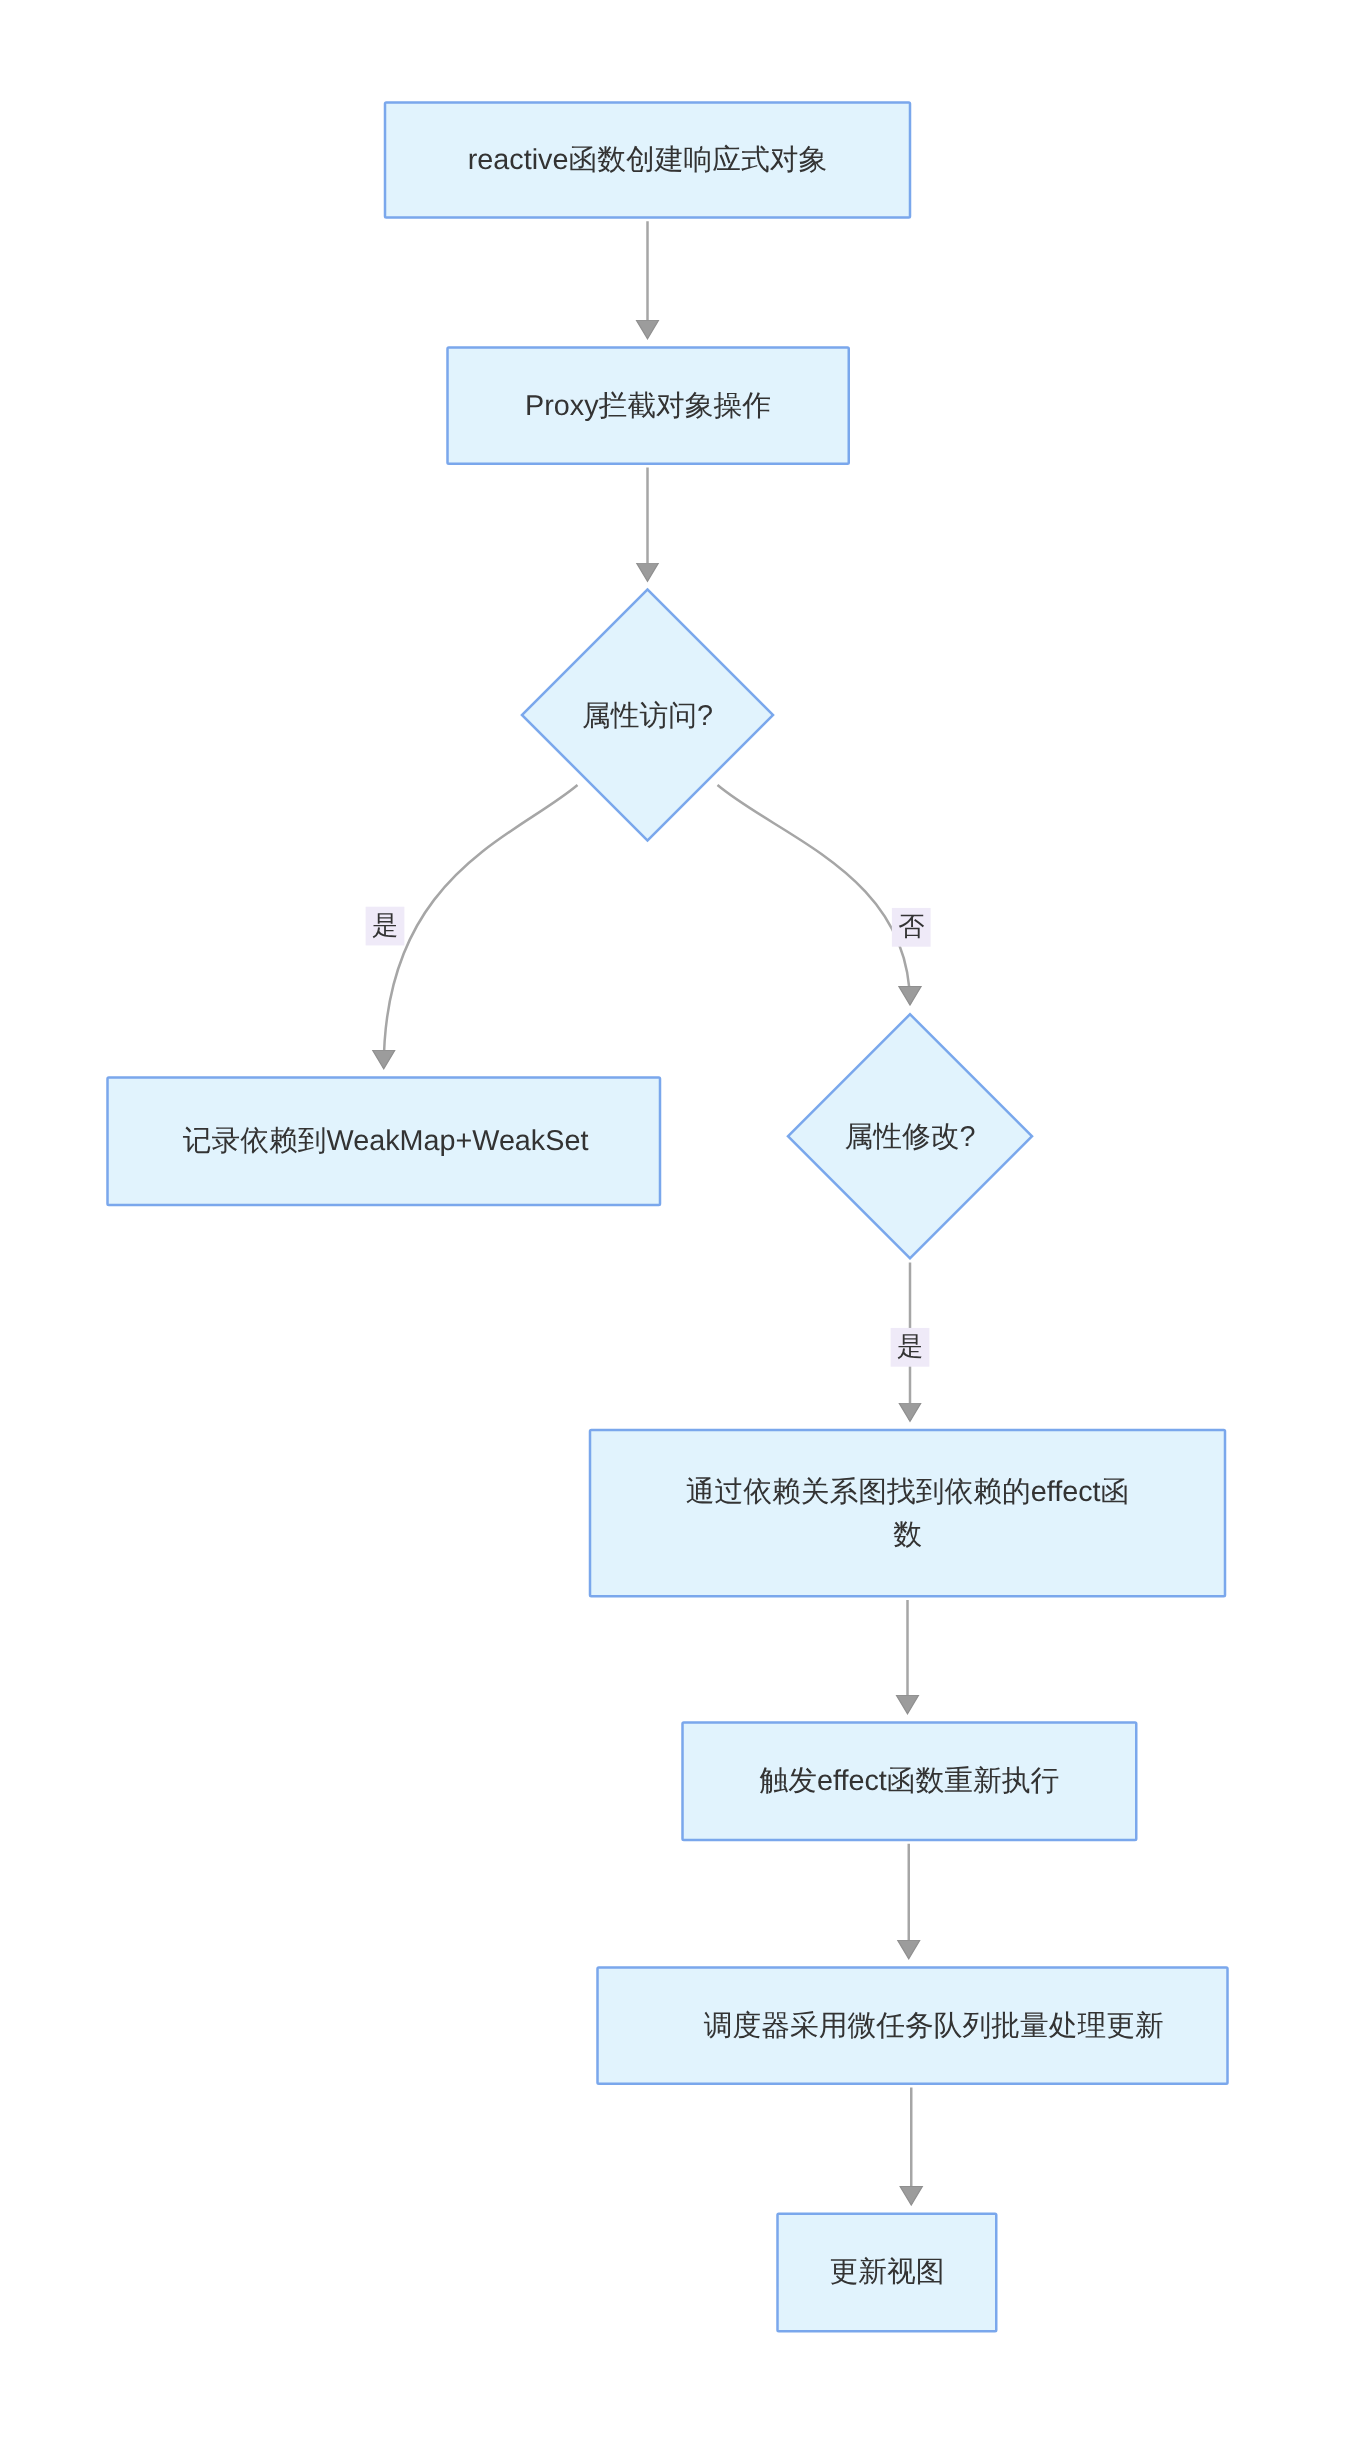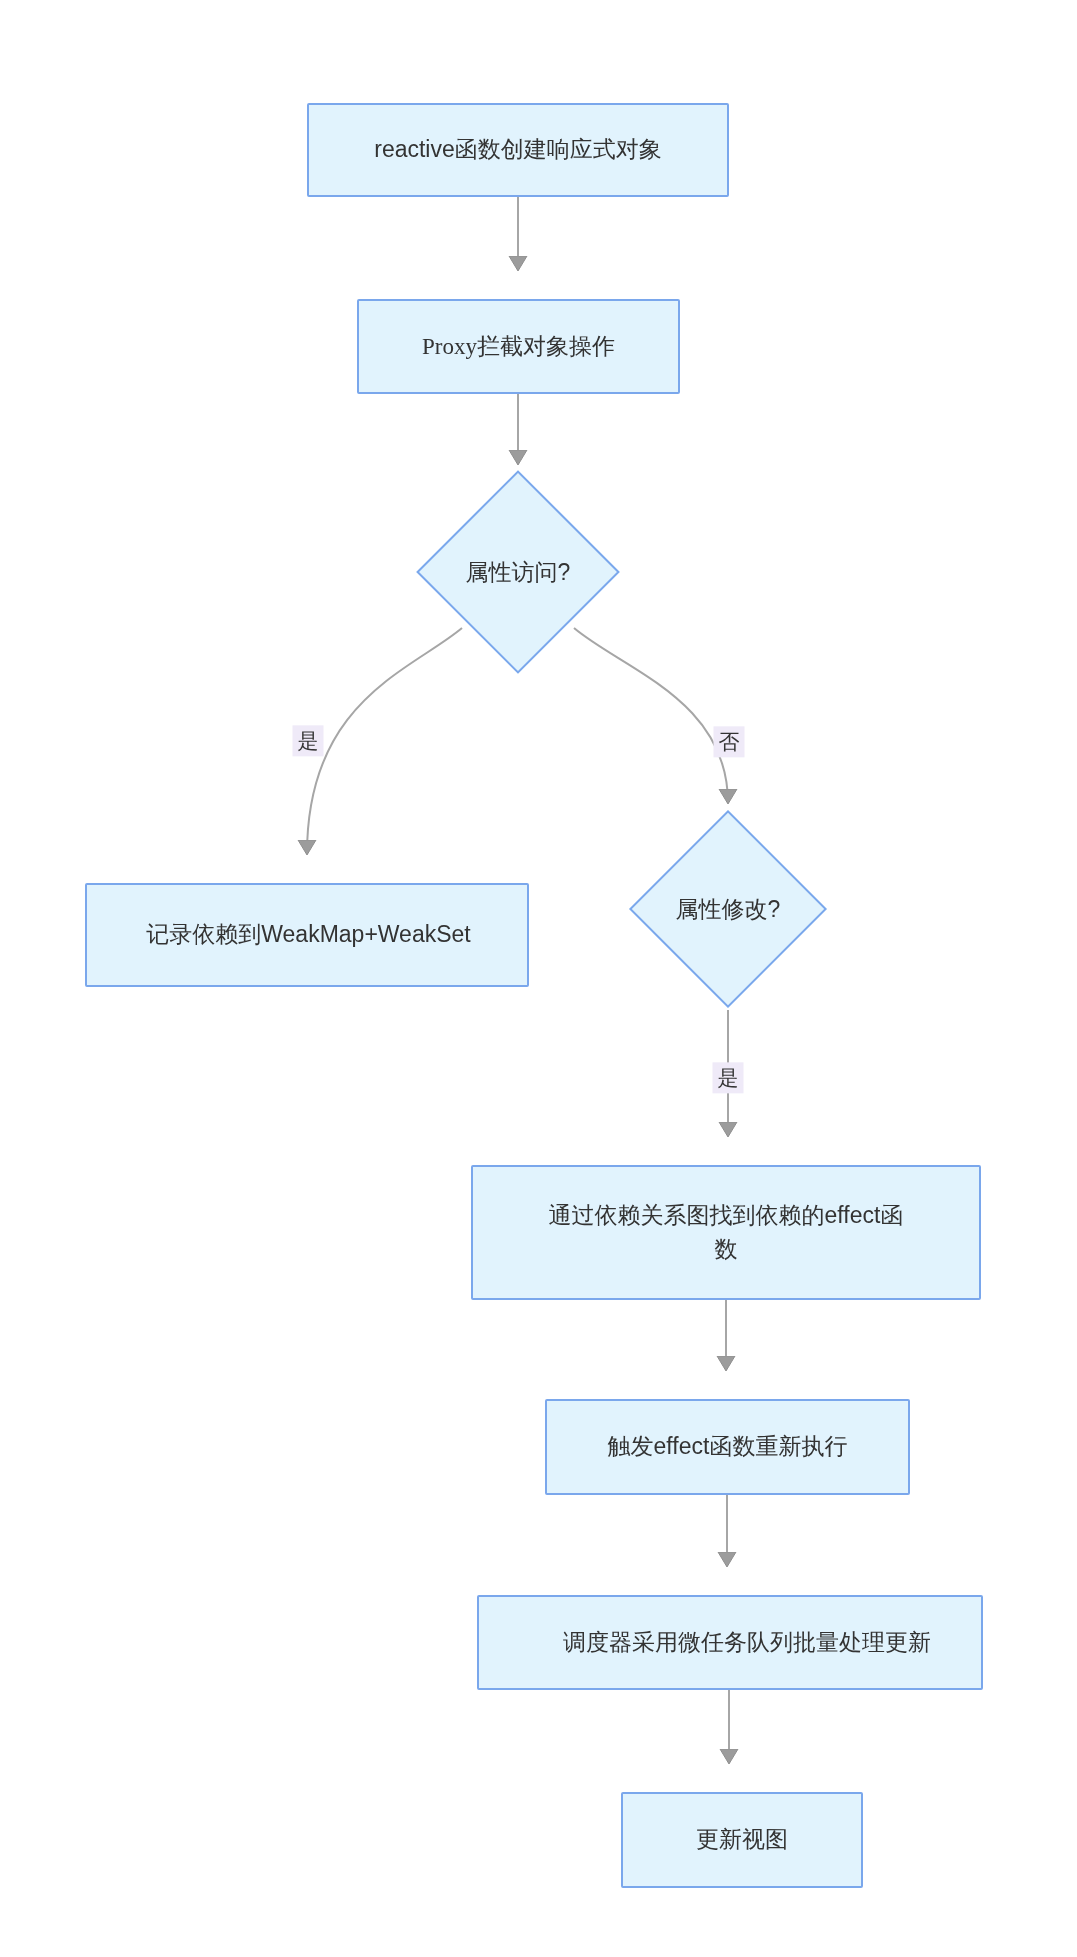--- a/index.html
+++ b/index.html
@@ -10,21 +10,20 @@
   }
   .edges-svg { position:absolute; left:0; top:0; width:1077px; height:1957px; }
   .edge-path { fill:none; stroke:#a6a6a6; stroke-width:2px; }
 
   .node {
     position:absolute; box-sizing:border-box;
     background:#e1f3fd; border:2px solid #7aa7ec; border-radius:2px;
     display:flex; align-items:center; justify-content:center;
     text-align:center; color:#333333; font-size:23px; line-height:1.45;
     padding:0 14px;
-    margin-top:22px;
   }
   .node .node-label { display:inline-block; }
   .node .wrap-narrow { max-width:372px; }
 
   .diamond {
     position:absolute; box-sizing:border-box;
     background:#e1f3fd; border:2px solid #7aa7ec;
     transform:rotate(45deg);
     display:flex; align-items:center; justify-content:center;
   }
@@ -57,21 +56,21 @@
     <path class="edge-path" d="M728,1010 L728,1136" marker-end="url(#arrow)"></path>
     <path class="edge-path" d="M726,1280 L726,1370" marker-end="url(#arrow)"></path>
     <path class="edge-path" d="M727,1475 L727,1566" marker-end="url(#arrow)"></path>
     <path class="edge-path" d="M729,1670 L729,1763" marker-end="url(#arrow)"></path>
   </svg>
 
   <div class="node" style="left:307px; top:81px; width:422px; height:94px;">
     <span class="node-label">reactive函数创建响应式对象</span>
   </div>
 
-  <div class="node" style="left:357px; top:277px; width:323px; height:95px;font-family:Liberation Serif, serif;">
+  <div class="node" style="left:357px; top:277px; width:323px; height:95px;">
     <span class="node-label">Proxy拦截对象操作</span>
   </div>
 
   <div class="diamond" style="left:446px; top:500px; width:144px; height:144px;">
     <span class="node-label">属性访问?</span>
   </div>
 
   <div class="node" style="left:85px; top:861px; width:444px; height:104px;padding-left:17px;">
     <span class="node-label">记录依赖到WeakMap+WeakSet</span>
   </div>
@@ -85,21 +84,21 @@
   </div>
 
   <div class="node" style="left:471px; top:1143px; width:510px; height:135px;">
     <span class="node-label wrap-narrow">通过依赖关系图找到依赖的effect函数</span>
   </div>
 
   <div class="node" style="left:477px; top:1573px; width:506px; height:95px;padding-left:48px;">
     <span class="node-label">调度器采用微任务队列批量处理更新</span>
   </div>
 
-  <div class="node" style="left:621px; top:1770px; width:242px; height:96px;">
+  <div class="node" style="left:621px; top:1770px; width:177px; height:96px;">
     <span class="node-label">更新视图</span>
   </div>
 
   <div class="edge-label" style="left:308px; top:741px;">是</div>
 
   <div class="edge-label" style="left:729px; top:742px;">否</div>
 
   <div class="edge-label" style="left:728px; top:1078px;">是</div>
 
 </div>

